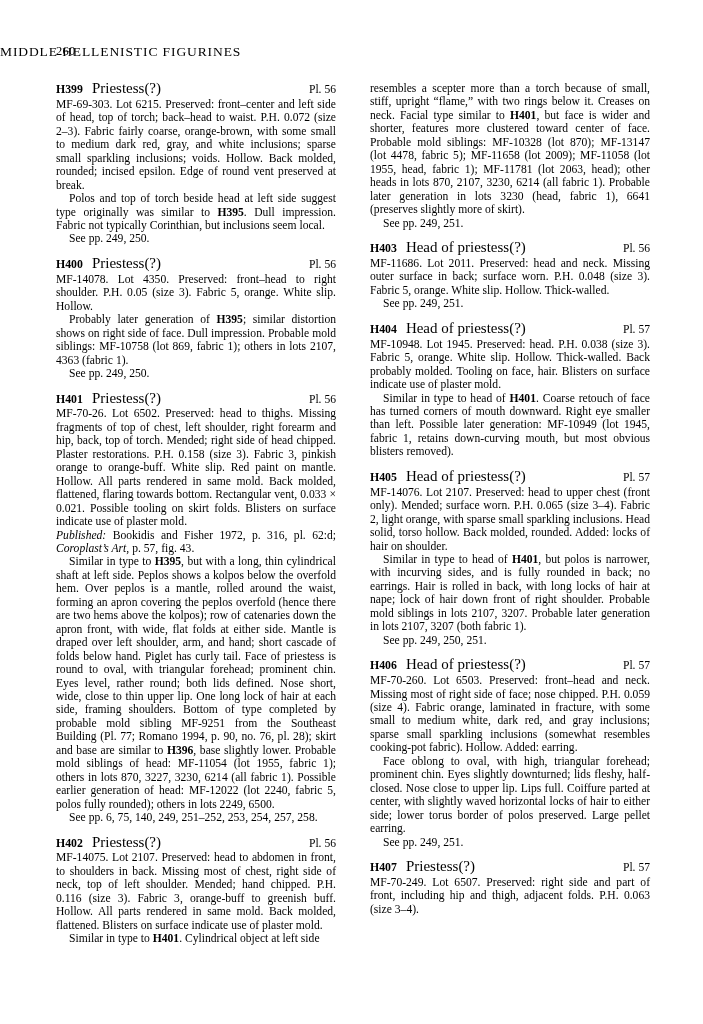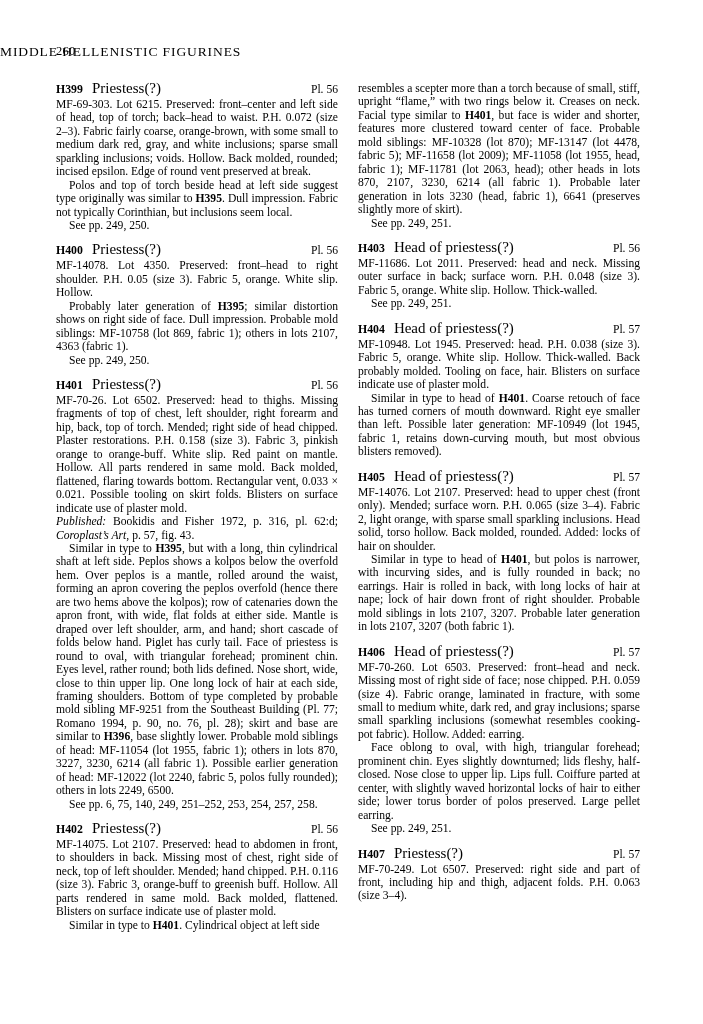--- a/index.html
+++ b/index.html
@@ -45,21 +45,21 @@
     font-size: 13.5px;
     letter-spacing: 0.9px;
   }
   .columns {
     position: absolute;
     top: 82px;
     left: 56px;
     width: 594px;
     height: 900px;
     display: flex;
-    gap: 20px;
+    gap: 34px;
   }
   .col {
     width: 282px;
     font-size: 11.6px;
     line-height: 13.45px;
     text-align: justify;
     text-justify: inter-word;
     hyphens: auto;
   }
   .entry-head {
@@ -159,20 +159,21 @@
         </div>
         <p class="noind">MF-10948. Lot 1945. Preserved: head. P.H. 0.038 (size 3). Fabric 5, orange. White slip. Hollow. Thick-walled. Back probably molded. Tooling on face, hair. Blisters on surface indicate use of plaster mold.</p>
         <p class="ind">Similar in type to head of <span class="b">H401</span>. Coarse retouch of face has turned corners of mouth downward. Right eye smaller than left. Possible later generation: MF-10949 (lot 1945, fabric 1, retains down-curving mouth, but most obvious blisters removed).</p>
         <div class="entry-head">
           <span class="cat-num">H405</span>
           <span class="cat-title">Head of priestess(?)</span>
           <span class="plate">Pl. 57</span>
         </div>
         <p class="noind">MF-14076. Lot 2107. Preserved: head to upper chest (front only). Mended; surface worn. P.H. 0.065 (size 3–4). Fabric 2, light orange, with sparse small sparkling inclusions. Head solid, torso hollow. Back molded, rounded. Added: locks of hair on shoulder.</p>
         <p class="ind">Similar in type to head of <span class="b">H401</span>, but polos is narrower, with incurving sides, and is fully rounded in back; no earrings. Hair is rolled in back, with long locks of hair at nape; lock of hair down front of right shoulder. Probable mold siblings in lots 2107, 3207. Probable later generation in lots 2107, 3207 (both fabric 1).</p>
+        <p class="ind">See pp. 249, 250, 251.</p>
         <div class="entry-head">
           <span class="cat-num">H406</span>
           <span class="cat-title">Head of priestess(?)</span>
           <span class="plate">Pl. 57</span>
         </div>
         <p class="noind">MF-70-260. Lot 6503. Preserved: front–head and neck. Missing most of right side of face; nose chipped. P.H. 0.059 (size 4). Fabric orange, laminated in fracture, with some small to medium white, dark red, and gray inclusions; sparse small sparkling inclusions (somewhat resembles cooking-pot fabric). Hollow. Added: earring.</p>
         <p class="ind">Face oblong to oval, with high, triangular forehead; prominent chin. Eyes slightly downturned; lids fleshy, half-closed. Nose close to upper lip. Lips full. Coiffure parted at center, with slightly waved horizontal locks of hair to either side; lower torus border of polos preserved. Large pellet earring.</p>
         <p class="ind">See pp. 249, 251.</p>
         <div class="entry-head">
           <span class="cat-num">H407</span>

